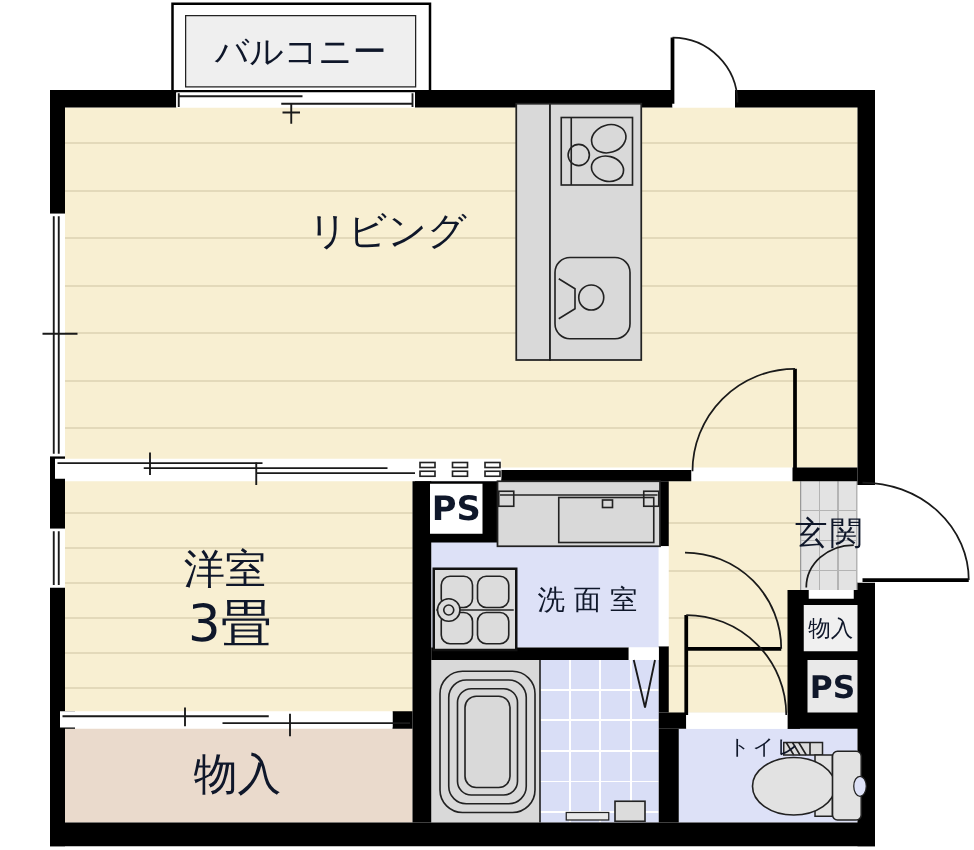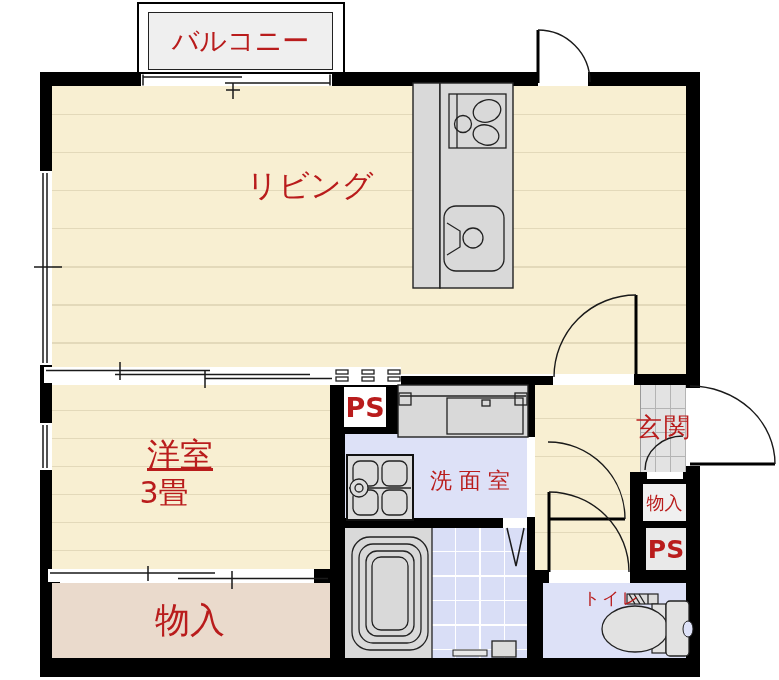--- a/index.html
+++ b/index.html
@@ -1,17 +1,17 @@
 <!DOCTYPE html>
 <html style="--wall: #000000; --floor-cream: #f8efd2; --tatami-line: #e3d9ba; --floor-pink: #eadacc; --floor-periwinkle: #dde1f7; --bath-tile: #d9def6; --tile-line: #ffffff; --genkan-tile: #e3e3e3; --genkan-line: #b4b4b4; --fixture-gray: #d9d9d9; --box-white: #ffffff; --balcony-fill: #efefef;"><head>
 <meta charset="utf-8">
 <style>
   html,body{margin:0;padding:0;background:#fff;}
   .plan{position:relative;width:779px;height:680px;background:#fff;overflow:hidden;
-        font-family:"DejaVu Sans",sans-serif;color:#b91c1c;}
+        font-family:"DejaVu Sans",sans-serif;color:#0f172a;}
   .abs{position:absolute;}
   
   .f-living{left:52px;top:86px;width:634px;height:288px;background:
     repeating-linear-gradient(to bottom, transparent 0 28px, var(--tatami-line) 28px 29.5px, transparent 29.5px 38px),
     var(--floor-cream);}
   .f-hall{left:534px;top:385px;width:106px;height:185px;background:
     repeating-linear-gradient(to bottom, transparent 0 33px, var(--tatami-line) 33px 34.5px, transparent 34.5px 38px),
     var(--floor-cream);}
   .f-bedroom{left:52px;top:385px;width:278px;height:185px;background:
     repeating-linear-gradient(to bottom, transparent 0 25px, var(--tatami-line) 25px 26.5px, transparent 26.5px 28px),
@@ -38,22 +38,22 @@
     box-sizing:border-box;display:flex;align-items:center;justify-content:center;font-size:27px;}
   
   .box{display:flex;align-items:center;justify-content:center;box-sizing:border-box;}
   .ps-left{left:344px;top:387px;width:42px;height:40px;background:var(--box-white);font-size:27px;font-weight:700;}
   .ps-right{left:646px;top:528px;width:40px;height:42px;background:#e9e9e9;font-size:25px;font-weight:700;}
   .st-right{left:643px;top:484px;width:43px;height:37px;background:#f0f0f0;font-size:18px;}
   
   .lbl{text-align:center;line-height:1.15;}
   .l-living1{left:230px;top:168px;width:160px;font-size:31px;}
   .l-living2{left:230px;top:206px;width:160px;font-size:29px;}
-  .l-bed1{left:120px;top:436px;width:120px;font-size:33px;text-decoration:underline;}
-  .l-bed2{left:104px;top:476px;width:120px;font-size:30px;}
+  .l-bed1{left:120px;top:436px;width:120px;font-size:33px;}
+  .l-bed2{left:124px;top:476px;width:120px;font-size:41px;}
   .l-stbl{left:130px;top:600px;width:120px;font-size:35px;}
   .l-wash{left:405px;top:452px;width:130px;font-size:22px;letter-spacing:7px;text-indent:7px;margin-top:16px;}
   .l-bath{left:428px;top:566px;width:90px;font-size:22px;letter-spacing:6px;text-indent:6px;}
   .l-genkan{left:636px;top:413px;width:56px;font-size:26px;letter-spacing:2px;}
   .l-toilet{left:576px;top:589px;width:72px;font-size:17px;letter-spacing:2px;}
   svg.overlay{position:absolute;left:0;top:0;}
   .arc{fill:none;stroke:#1a1a1a;stroke-width:1.4px;}
   .leaf{fill:none;stroke:#000;stroke-width:3px;}
   .thin{fill:none;stroke:#1a1a1a;stroke-width:1.5px;}
   .fx{fill:var(--fixture-gray);stroke:#222;stroke-width:1.4px;}

